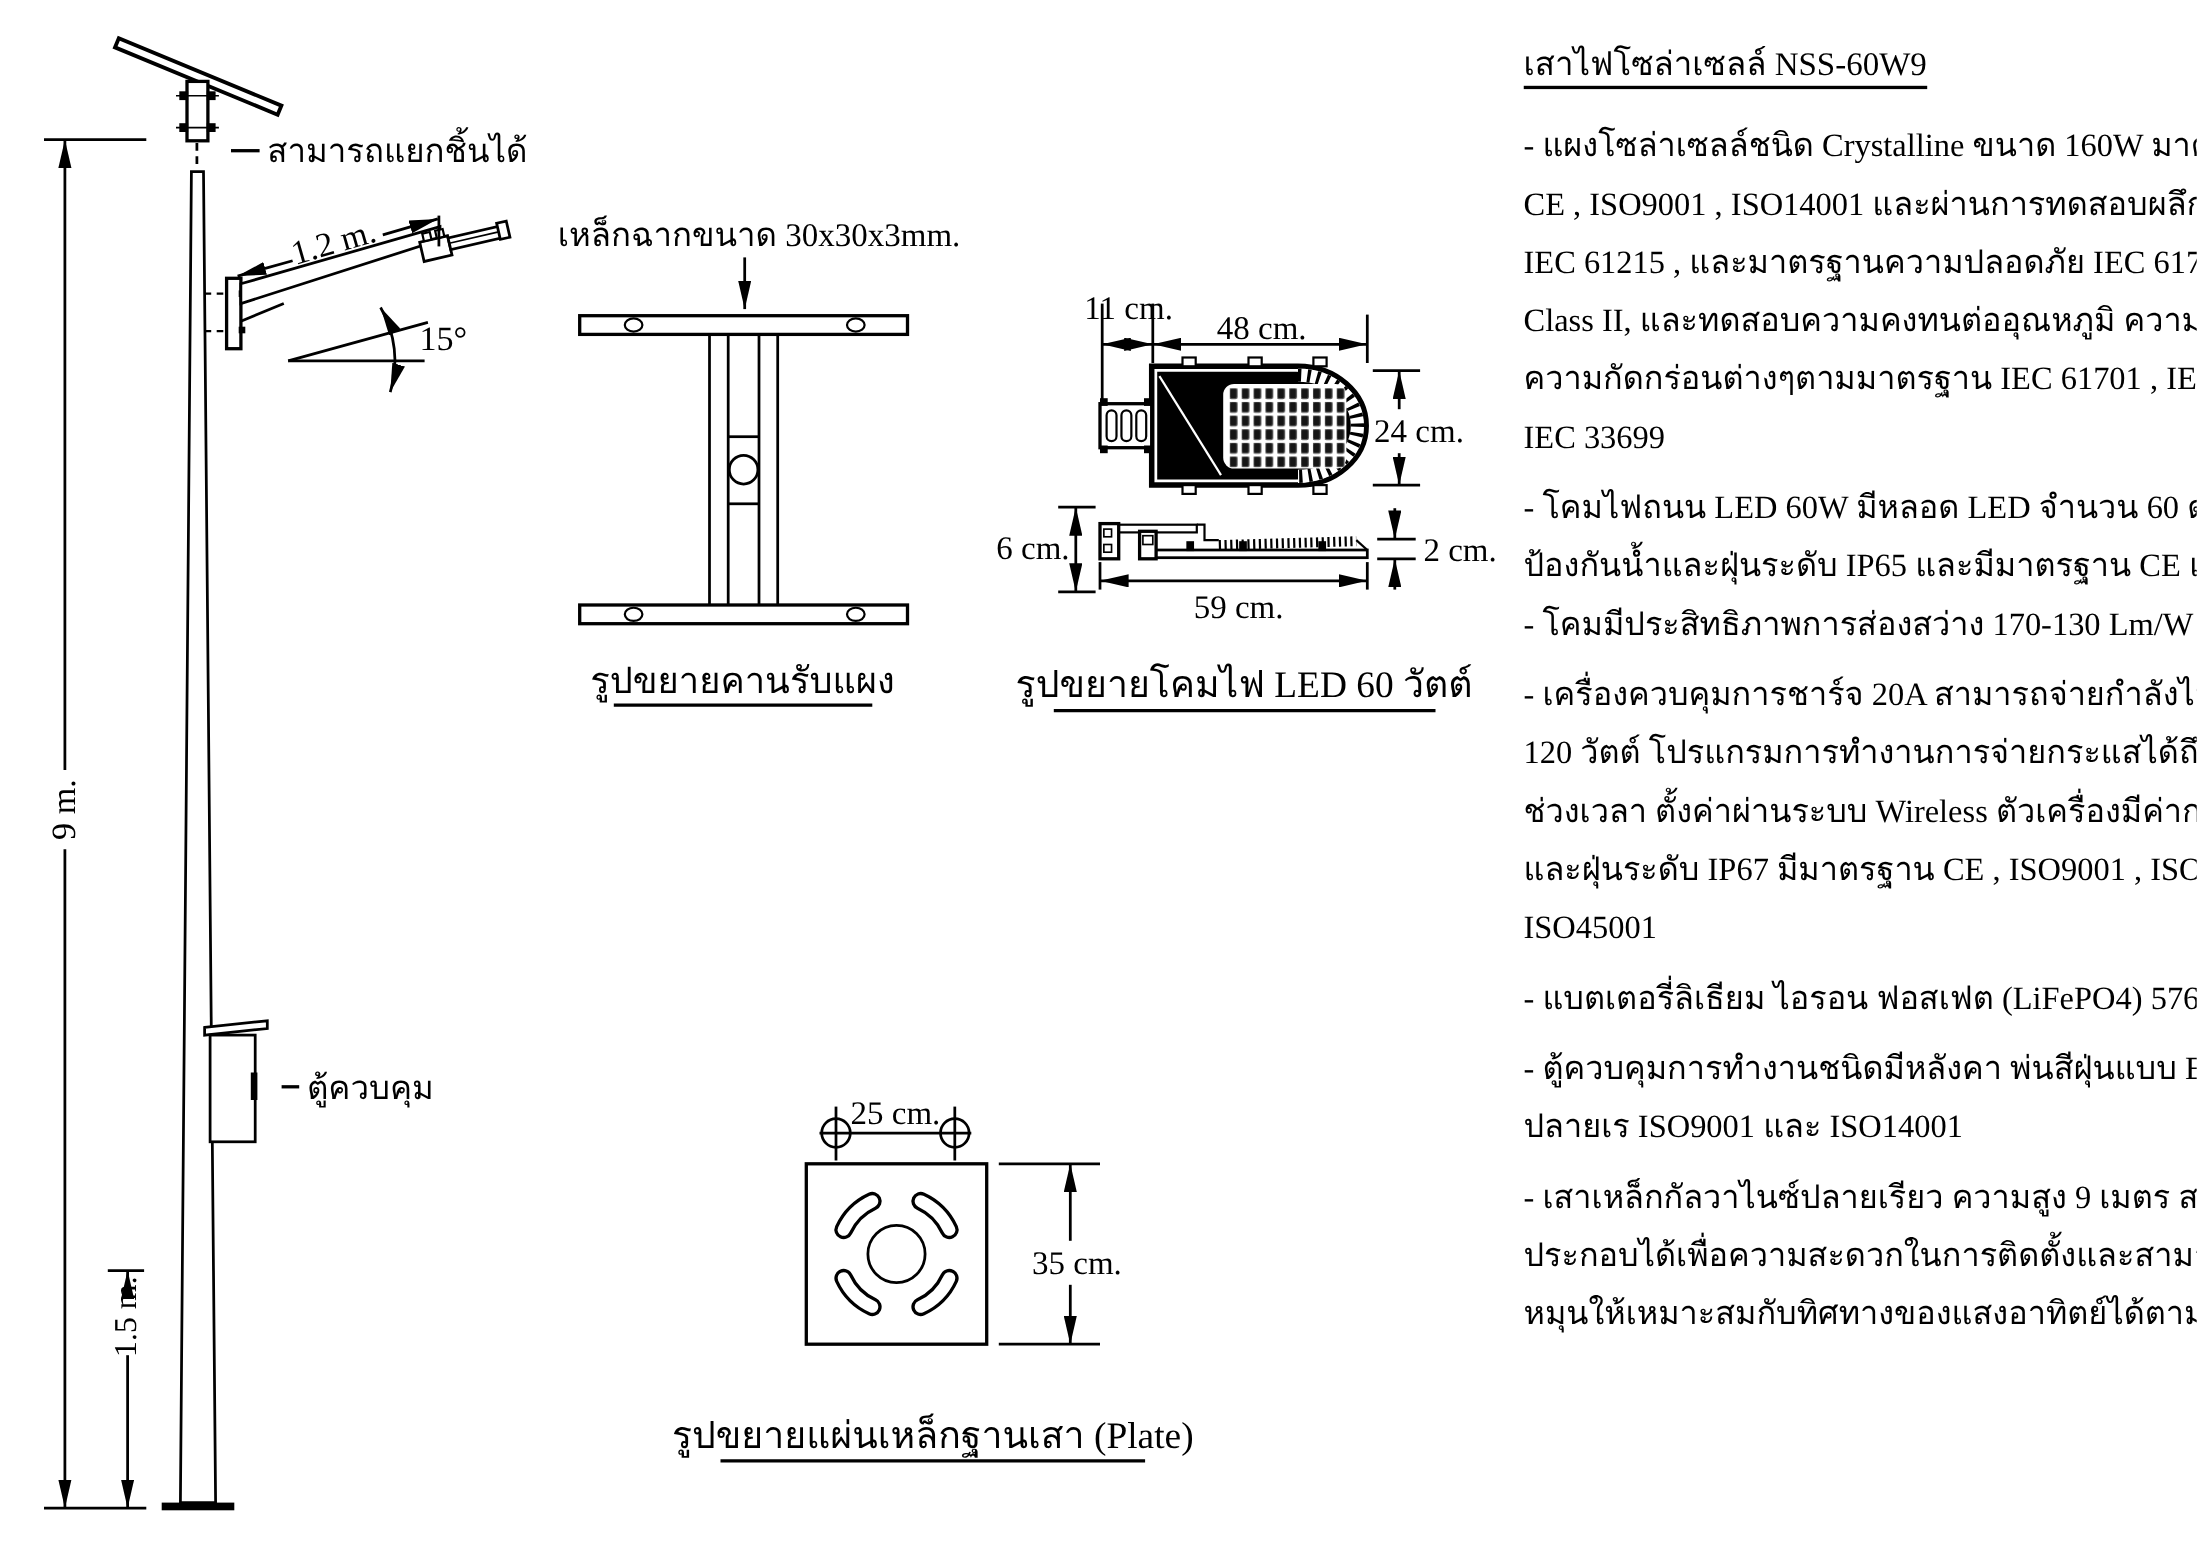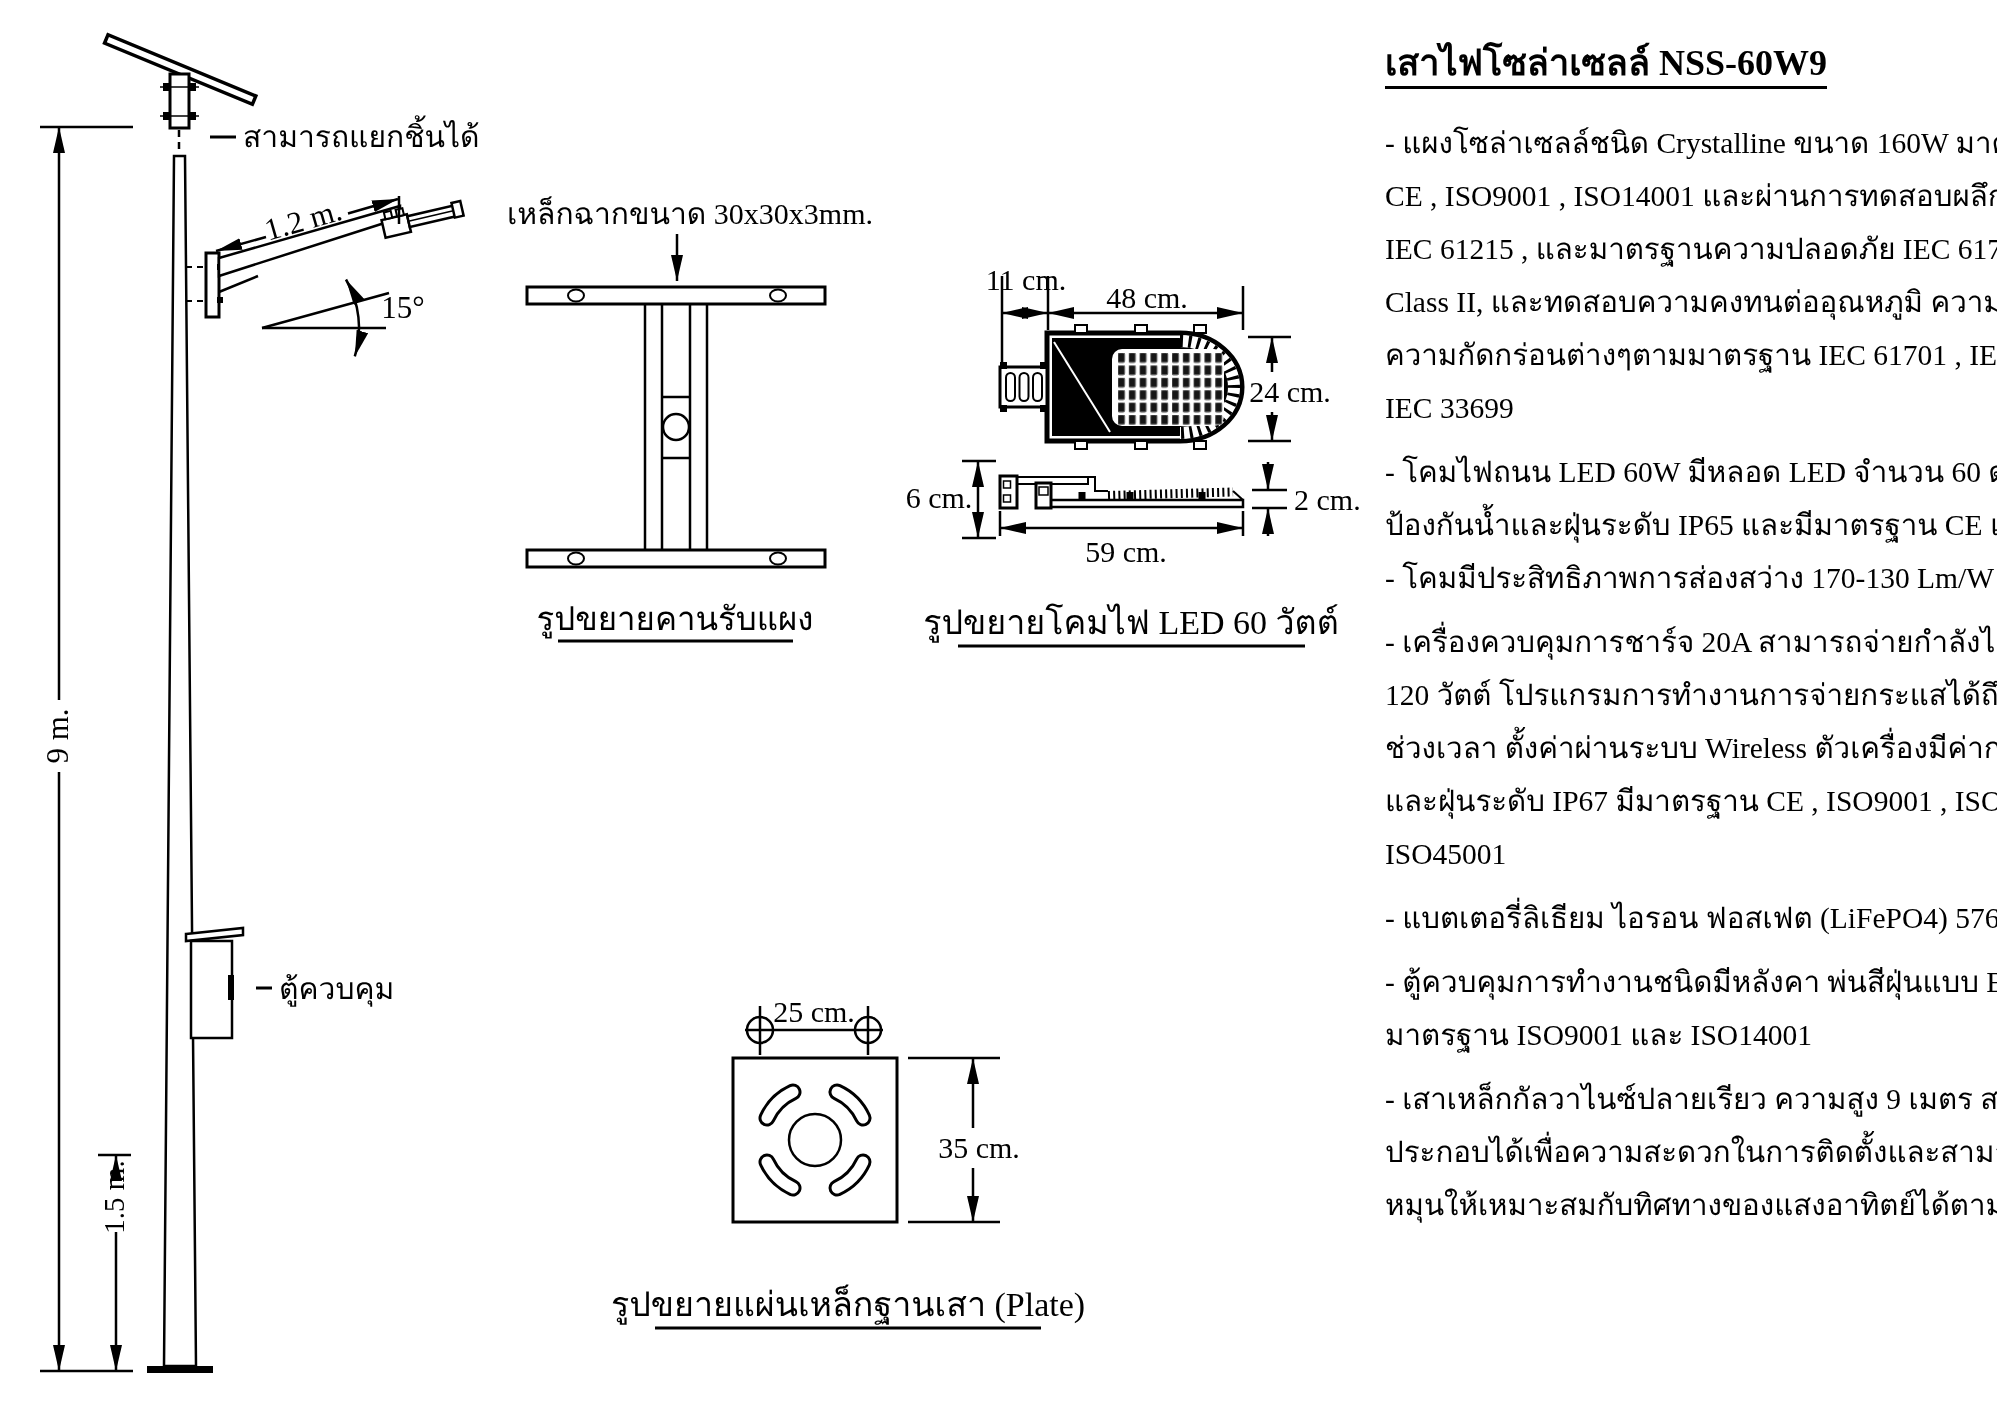--- a/index.html
+++ b/index.html
@@ -1,21 +1,21 @@
 <!DOCTYPE html>
 <html><head>
 <meta charset="utf-8">
 <style>
   html,body{margin:0;padding:0;background:#ffffff;}
   #canvas{position:relative;width:2000px;height:1414px;background:#fff;overflow:hidden;
           font-family:"Liberation Serif","DejaVu Serif",serif;color:#000;}
   svg{position:absolute;left:0;top:0;}
   svg text{font-family:"Liberation Serif","DejaVu Serif",serif;fill:#000;}
   .spec{position:absolute;left:1385px;top:34px;width:612px;overflow:hidden;}
-  .spec-title{font-size:36px;font-weight:bold;margin:0 0 26px 0;}
+  .spec-title{font-size:30px;font-weight:normal;margin:0 0 26px 0;}
   .spec-title span{border-bottom:3px solid #000;padding-bottom:3px;}
   .spec-line{font-size:29.5px;line-height:53px;white-space:nowrap;}
   .para{margin-top:11px;}
 </style>
 </head>
 <body>
 
 <div id="canvas">
 
 <svg width="2000" height="1414" viewBox="0 0 2000 1414">
@@ -261,18 +261,18 @@
     <div class="spec-line para">- โคมไฟถนน LED 60W มีหลอด LED จำนวน 60 ดวง ค่าการ</div>
     <div class="spec-line">ป้องกันน้ำและฝุ่นระดับ IP65 และมีมาตรฐาน CE และ</div>
     <div class="spec-line">- โคมมีประสิทธิภาพการส่องสว่าง 170-130 Lm/W</div>
     <div class="spec-line para">- เครื่องควบคุมการชาร์จ 20A สามารถจ่ายกำลังไฟได้สูงสุด</div>
     <div class="spec-line">120 วัตต์ โปรแกรมการทำงานการจ่ายกระแสได้ถึง 9</div>
     <div class="spec-line">ช่วงเวลา ตั้งค่าผ่านระบบ Wireless ตัวเครื่องมีค่าการกันน้ำ</div>
     <div class="spec-line">และฝุ่นระดับ IP67 มีมาตรฐาน CE , ISO9001 , ISO14001 และ</div>
     <div class="spec-line">ISO45001</div>
     <div class="spec-line para">- แบตเตอรี่ลิเธียม ไอรอน ฟอสเฟต (LiFePO4) 576 WH</div>
     <div class="spec-line para">- ตู้ควบคุมการทำงานชนิดมีหลังคา พ่นสีฝุ่นแบบ Epoxy</div>
-    <div class="spec-line">มาตรฐาน ISO9001 และ ISO14001</div>
+    <div class="spec-line">ปลายเร ISO9001 และ ISO14001</div>
     <div class="spec-line para">- เสาเหล็กกัลวาไนซ์ปลายเรียว ความสูง 9 เมตร สามารถถอด</div>
     <div class="spec-line">ประกอบได้เพื่อความสะดวกในการติดตั้งและสามารถปรับ</div>
     <div class="spec-line">หมุนให้เหมาะสมกับทิศทางของแสงอาทิตย์ได้ตามสภาพ</div>
   </div>
 </div>
 
 </body></html>

